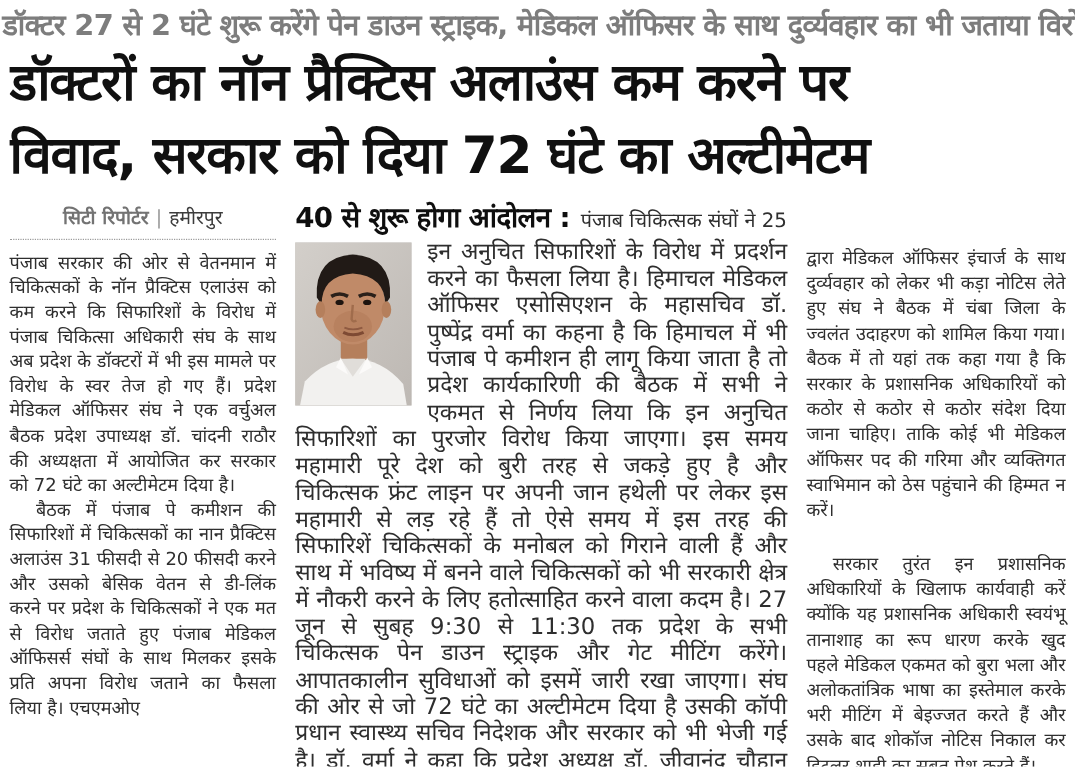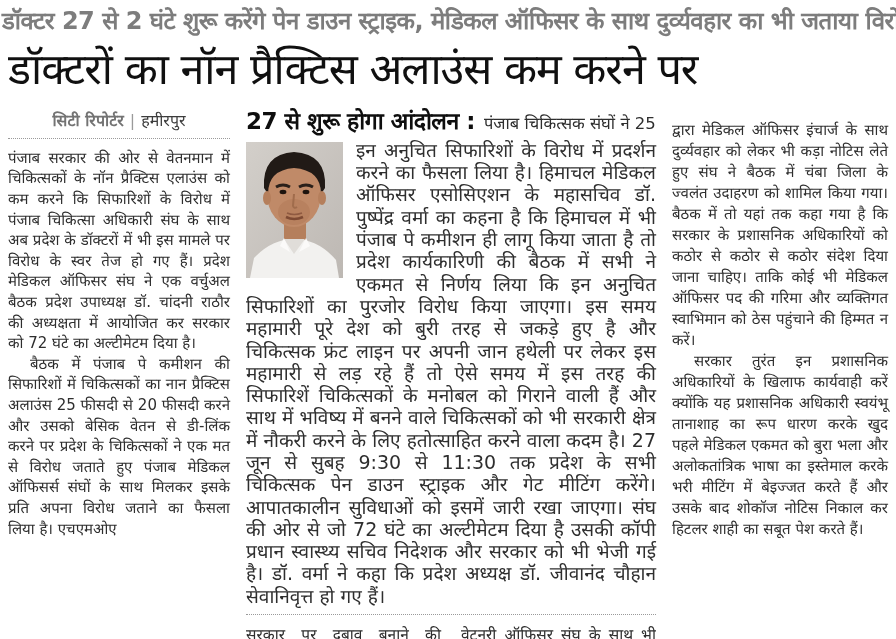--- a/index.html
+++ b/index.html
@@ -19,21 +19,21 @@
     font-weight: bold;
     color: #7d7d7d;
     white-space: nowrap;
     letter-spacing: -0.5px;
     line-height: 1.2;
   }
 
   
   .headline {
     padding: 3px 24px 0 8px;
-    font-weight: normal;
+    font-weight: bold;
     color: #101010;
     font-size: 43px;
     line-height: 1.42;
     letter-spacing: -1px;
   }
   .headline .hl-line { display: block; white-space: nowrap; overflow: hidden; }
 
   
   .content {
     display: flex;
@@ -60,21 +60,21 @@
   .col-left p, .col-right p {
     font-size: 15px;
     line-height: 20.6px;
     text-align: justify;
     color: #2e2e2e;
     margin: 0;
   }
   .col-left p.indent, .col-right p.indent { text-indent: 22px; }
 
   .col-right { padding-top: 14px; }
-  .col-right p { line-height: 21px; }
+  .col-right p { line-height: 21px; margin-top: 24px; }
 
   .subhead-line {
     font-size: 16.5px;
     color: #2e2e2e;
     line-height: 30px;
     white-space: nowrap;
     overflow: hidden;
   }
   .subhead-line b {
     font-size: 23px;
@@ -118,35 +118,36 @@
 </style>
 </head>
 <body>
 
 <div class="page">
 
   <div class="kicker">डॉक्टर 27 से 2 घंटे शुरू करेंगे पेन डाउन स्ट्राइक, मेडिकल ऑफिसर के साथ दुर्व्यवहार का भी जताया विरोध</div>
 
   <h1 class="headline" style="margin:0;">
     <span class="hl-line">डॉक्टरों का नॉन प्रैक्टिस अलाउंस कम करने पर</span>
+    <span class="hl-line">विवाद, सरकार को दिया 72 घंटे का अल्टीमेटम</span>
   </h1>
 
   <div class="content">
 
     <div class="col-left">
       <div class="byline">
         <span class="rep">सिटी रिपोर्टर</span><span class="sep">|</span><span class="loc">हमीरपुर</span>
       </div>
       <p>पंजाब सरकार की ओर से वेतनमान में चिकित्सकों के नॉन प्रैक्टिस एलाउंस को कम करने कि सिफारिशों के विरोध में पंजाब चिकित्सा अधिकारी संघ के साथ अब प्रदेश के डॉक्टरों में भी इस मामले पर विरोध के स्वर तेज हो गए हैं। प्रदेश मेडिकल ऑफिसर संघ ने एक वर्चुअल बैठक प्रदेश उपाध्यक्ष डॉ. चांदनी राठौर की अध्यक्षता में आयोजित कर सरकार को 72 घंटे का अल्टीमेटम दिया है।</p>
-      <p class="indent">बैठक में पंजाब पे कमीशन की सिफारिशों में चिकित्सकों का नान प्रैक्टिस अलाउंस 25 फीसदी से 20 फीसदी करने और उसको बेसिक वेतन से डी-लिंक करने पर प्रदेश के चिकित्सकों ने एक मत से विरोध जताते हुए पंजाब मेडिकल ऑफिसर्स संघों के साथ मिलकर इसके प्रति अपना विरोध जताने का फैसला लिया है। एचएमओए</p>
+      <p class="indent">बैठक में पंजाब पे कमीशन की सिफारिशों में चिकित्सकों का नान प्रैक्टिस अलाउंस 31 फीसदी से 20 फीसदी करने और उसको बेसिक वेतन से डी-लिंक करने पर प्रदेश के चिकित्सकों ने एक मत से विरोध जताते हुए पंजाब मेडिकल ऑफिसर्स संघों के साथ मिलकर इसके प्रति अपना विरोध जताने का फैसला लिया है। एचएमओए</p>
     </div>
 
     <div class="col-mid">
       <div class="subhead-line">
-        <b>27 से शुरू होगा आंदोलन :</b><span>पंजाब चिकित्सक संघों ने 25 जून से</span>
+        <b>40 से शुरू होगा आंदोलन :</b><span>पंजाब चिकित्सक संघों ने 25 जून से</span>
       </div>
       <div class="mid-body">
         <svg class="photo" viewBox="0 0 97 136" xmlns="http://www.w3.org/2000/svg" aria-hidden="true">
           <defs>
             <linearGradient id="bgGrad" x1="0" y1="0" x2="1" y2="1">
               <stop offset="0" stop-color="#d3cfca"></stop>
               <stop offset="1" stop-color="#bdb8b3"></stop>
             </linearGradient>
           </defs>
           <rect width="97" height="136" fill="url(#bgGrad)"></rect>

